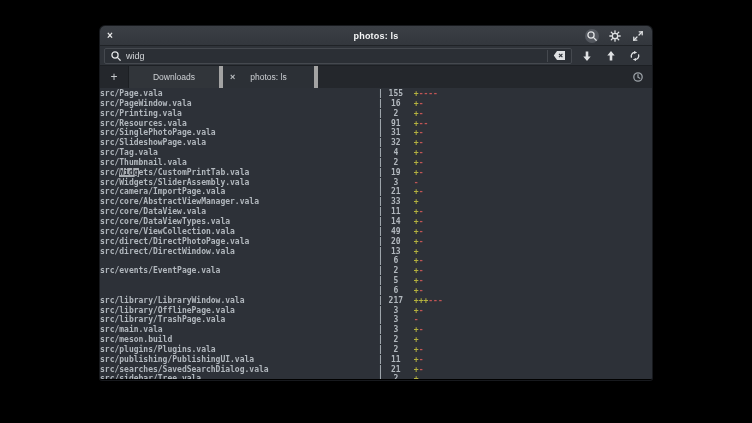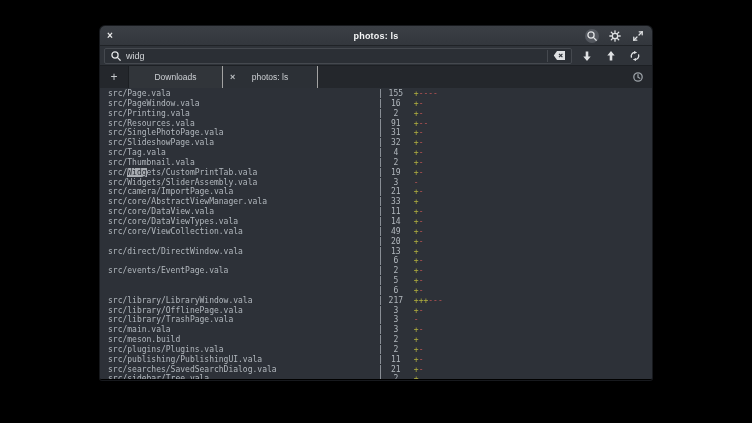--- a/index.html
+++ b/index.html
@@ -32,36 +32,36 @@
                   color:#d3d6d9; font-size:9px; font-family:"Liberation Sans",sans-serif; }
   .entry-sep { width:1px; height:12px; background:#45494f; }
   .search-buttons { display:flex; align-items:center; gap:10px; padding:0 6px 0 8px; }
 
   
   .tabbar { height:22px; background:#24272c; display:flex; align-items:stretch; }
   .newtab-btn { width:28px; display:flex; align-items:center; justify-content:center;
                 color:#c6c9cd; font-size:12px; line-height:1; }
   .tab { width:95px; display:flex; align-items:center; justify-content:center;
          font-size:8.5px; color:#ced1d5; position:relative;
-         border-right:1px solid #a3a3a3; }
+         border-right:4px solid #a3a3a3; }
   .tab:first-of-type { border-left:1px solid #1c1f23; }
   .tab-inactive { background:#31353a; }
   .tab-active { background:#2c3036; }
   .tab-close { position:absolute; left:7px; top:50%; transform:translateY(-50%);
                color:#bdc0c4; font-size:9px; font-weight:bold; line-height:1; }
   .tabbar-spacer { flex:1; }
   .history-btn { align-self:center; margin-right:8px; display:flex; align-items:center; }
   .history-btn svg .st { stroke:#9aa0a6; }
 
   
   .terminal { height:291px; background:#2d3138; overflow:hidden; padding-top:1px;
               font-family:"DejaVu Sans Mono", monospace; font-size:8px; color:#b2b8be;
               cursor:text; }
-  .trow { height:9.85px; line-height:9.85px; position:relative; padding-left:8px;
-          white-space:pre; }
+  .trow { height:9.85px; line-height:9.85px; position:relative; padding-left:0;
+          white-space:pre;font-weight:bold; }
   .trow .hl { background:#a9adb2; color:#2d3138; }
   .stats { position:absolute; left:278px; top:0; display:flex; }
   .stats .num { display:inline-block; width:26px; text-align:center; }
   .syms { margin-left:5px; }
   .plus { color:#b4b23f; }
   .minus { color:#c15555; }
 </style>
 </head>
 <body>
 
@@ -181,21 +181,21 @@
   <div class="trow"><span class="pre">src/camera/ImportPage.vala</span><span class="hl"></span><span class="post"></span><span class="stats"><span class="pipe">|</span><span class="num">21</span><span class="syms"><span class="plus">+</span><span class="minus">-</span></span></span></div>
 
   <div class="trow"><span class="pre">src/core/AbstractViewManager.vala</span><span class="hl"></span><span class="post"></span><span class="stats"><span class="pipe">|</span><span class="num">33</span><span class="syms"><span class="plus">+</span><span class="minus"></span></span></span></div>
 
   <div class="trow"><span class="pre">src/core/DataView.vala</span><span class="hl"></span><span class="post"></span><span class="stats"><span class="pipe">|</span><span class="num">11</span><span class="syms"><span class="plus">+</span><span class="minus">-</span></span></span></div>
 
   <div class="trow"><span class="pre">src/core/DataViewTypes.vala</span><span class="hl"></span><span class="post"></span><span class="stats"><span class="pipe">|</span><span class="num">14</span><span class="syms"><span class="plus">+</span><span class="minus">-</span></span></span></div>
 
   <div class="trow"><span class="pre">src/core/ViewCollection.vala</span><span class="hl"></span><span class="post"></span><span class="stats"><span class="pipe">|</span><span class="num">49</span><span class="syms"><span class="plus">+</span><span class="minus">-</span></span></span></div>
 
-  <div class="trow"><span class="hl"></span><span class="post"></span><span class="stats"><span class="pipe">|</span><span class="num">20</span><span class="syms"><span class="plus">+</span><span class="minus">-</span></span></span></div>
+  <div class="trow"><span class="pre">src/direct/DirectPhotoPage.vala</span><span class="hl"></span><span class="post"></span><span class="stats"><span class="pipe">|</span><span class="num">20</span><span class="syms"><span class="plus">+</span><span class="minus">-</span></span></span></div>
 
   <div class="trow"><span class="pre">src/direct/DirectWindow.vala</span><span class="hl"></span><span class="post"></span><span class="stats"><span class="pipe">|</span><span class="num">13</span><span class="syms"><span class="plus">+</span><span class="minus"></span></span></span></div>
 
   <div class="trow"><span class="hl"></span><span class="post"></span><span class="stats"><span class="pipe">|</span><span class="num">6</span><span class="syms"><span class="plus">+</span><span class="minus">-</span></span></span></div>
 
   <div class="trow"><span class="pre">src/events/EventPage.vala</span><span class="hl"></span><span class="post"></span><span class="stats"><span class="pipe">|</span><span class="num">2</span><span class="syms"><span class="plus">+</span><span class="minus">-</span></span></span></div>
 
   <div class="trow"><span class="hl"></span><span class="post"></span><span class="stats"><span class="pipe">|</span><span class="num">5</span><span class="syms"><span class="plus">+</span><span class="minus">-</span></span></span></div>
 
   <div class="trow"><span class="hl"></span><span class="post"></span><span class="stats"><span class="pipe">|</span><span class="num">6</span><span class="syms"><span class="plus">+</span><span class="minus">-</span></span></span></div>

